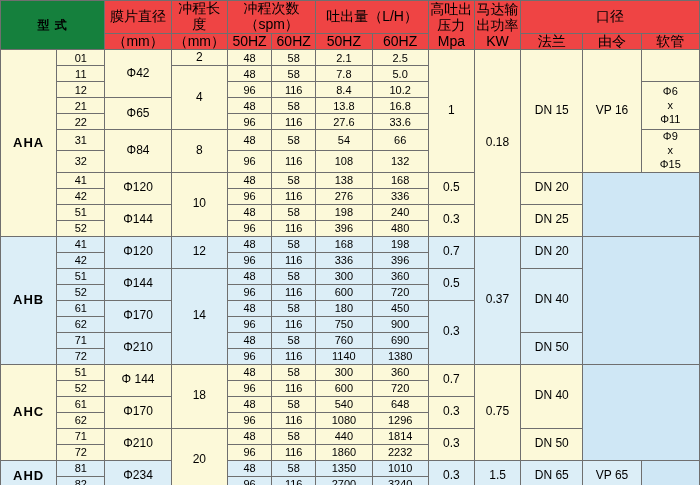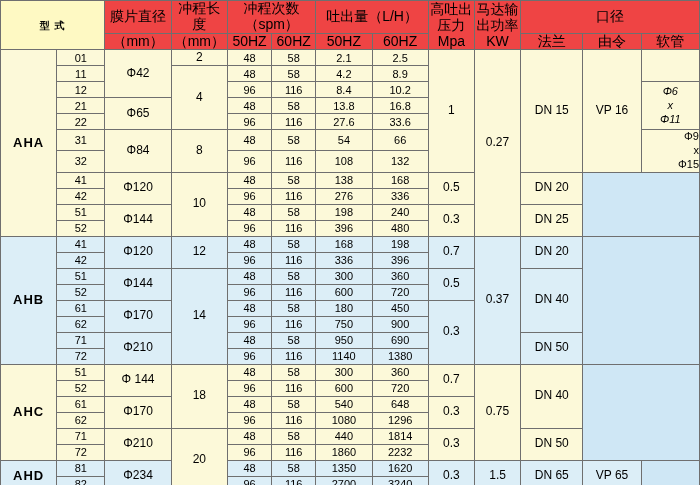--- a/index.html
+++ b/index.html
@@ -24,22 +24,22 @@
     border:1px solid #6f6f6f;
     text-align:center;
     vertical-align:middle;
     padding:0;
     font-weight:normal;
     font-size:11px;
     line-height:1.1;
     height:15px;
   }
   .hdr{
-    background:#fef9c3;
-    font-size:10px;
+    background:#15803d;
+    font-size:12px;
     font-weight:bold;
     letter-spacing:1px;
   }
   .hdr2{
     background:#ef4444;
     font-size:14px;
   }
   .yellow{background:#fcf9d9;}
   .blue{background:#dceef7;}
   .cyan{background:#cfe7f5;}
@@ -101,40 +101,40 @@
   <tr>
     <td class="yellow model" rowspan="11">AHA</td>
     <td class="yellow">01</td>
     <td class="yellow mid" rowspan="3">Φ42</td>
     <td class="yellow mid">2</td>
     <td class="yellow">48</td>
     <td class="yellow">58</td>
     <td class="yellow">2.1</td>
     <td class="yellow">2.5</td>
     <td class="yellow mid" rowspan="7">1</td>
-    <td class="yellow mid" rowspan="11">0.27</td>
+    <td class="yellow mid" rowspan="11">0.18</td>
     <td class="yellow bold mid" rowspan="7">DN 15</td>
     <td class="yellow bold mid" rowspan="7">VP 16</td>
     <td class="yellow" rowspan="2"></td>
   </tr>
   <tr>
     <td class="yellow">11</td>
     <td class="yellow mid" rowspan="4">4</td>
     <td class="yellow">48</td>
     <td class="yellow">58</td>
-    <td class="yellow">4.2</td>
-    <td class="yellow">8.9</td>
+    <td class="yellow">7.8</td>
+    <td class="yellow">5.0</td>
   </tr>
   <tr>
     <td class="yellow">12</td>
     <td class="yellow">96</td>
     <td class="yellow">116</td>
     <td class="yellow">8.4</td>
     <td class="yellow">10.2</td>
-    <td class="yellow" rowspan="3" style="line-height:1.25;font-style:italic;">Φ6<br>x<br>Φ11</td>
+    <td class="yellow" rowspan="3" style="line-height:1.25;">Φ6<br>x<br>Φ11</td>
   </tr>
   <tr>
     <td class="yellow">21</td>
     <td class="yellow mid" rowspan="2">Φ65</td>
     <td class="yellow">48</td>
     <td class="yellow">58</td>
     <td class="yellow">13.8</td>
     <td class="yellow">16.8</td>
   </tr>
   <tr>
@@ -145,21 +145,21 @@
     <td class="yellow">33.6</td>
   </tr>
   <tr>
     <td class="yellow">31</td>
     <td class="yellow mid" rowspan="2">Φ84</td>
     <td class="yellow mid" rowspan="2">8</td>
     <td class="yellow">48</td>
     <td class="yellow">58</td>
     <td class="yellow">54</td>
     <td class="yellow">66</td>
-    <td class="yellow" rowspan="2" style="line-height:1.25;text-align:right;">Φ9<br>x<br>Φ15</td>
+    <td class="yellow" rowspan="2" style="line-height:1.25;">Φ9<br>x<br>Φ15</td>
   </tr>
   <tr>
     <td class="yellow">32</td>
     <td class="yellow">96</td>
     <td class="yellow">116</td>
     <td class="yellow">108</td>
     <td class="yellow">132</td>
   </tr>
   <tr>
     <td class="yellow">41</td>
@@ -251,21 +251,21 @@
     <td class="blue">96</td>
     <td class="blue">116</td>
     <td class="blue">750</td>
     <td class="blue">900</td>
   </tr>
   <tr>
     <td class="blue">71</td>
     <td class="blue mid" rowspan="2">Φ210</td>
     <td class="blue">48</td>
     <td class="blue">58</td>
-    <td class="blue">950</td>
+    <td class="blue">760</td>
     <td class="blue">690</td>
     <td class="blue bold mid" rowspan="2">DN 50</td>
   </tr>
   <tr>
     <td class="blue">72</td>
     <td class="blue">96</td>
     <td class="blue">116</td>
     <td class="blue">1140</td>
     <td class="blue">1380</td>
   </tr>
@@ -326,21 +326,21 @@
     <td class="yellow">2232</td>
   </tr>
 
   <tr>
     <td class="blue model" rowspan="2">AHD</td>
     <td class="blue">81</td>
     <td class="blue mid" rowspan="2">Φ234</td>
     <td class="blue">48</td>
     <td class="blue">58</td>
     <td class="blue">1350</td>
-    <td class="blue">1620</td>
+    <td class="blue">1010</td>
     <td class="blue mid" rowspan="2">0.3</td>
     <td class="blue mid" rowspan="2">1.5</td>
     <td class="blue bold mid" rowspan="2">DN 65</td>
     <td class="blue bold mid" rowspan="2">VP 65</td>
     <td class="cyan" rowspan="2"></td>
   </tr>
   <tr>
     <td class="blue">82</td>
     <td class="blue">96</td>
     <td class="blue">116</td>

